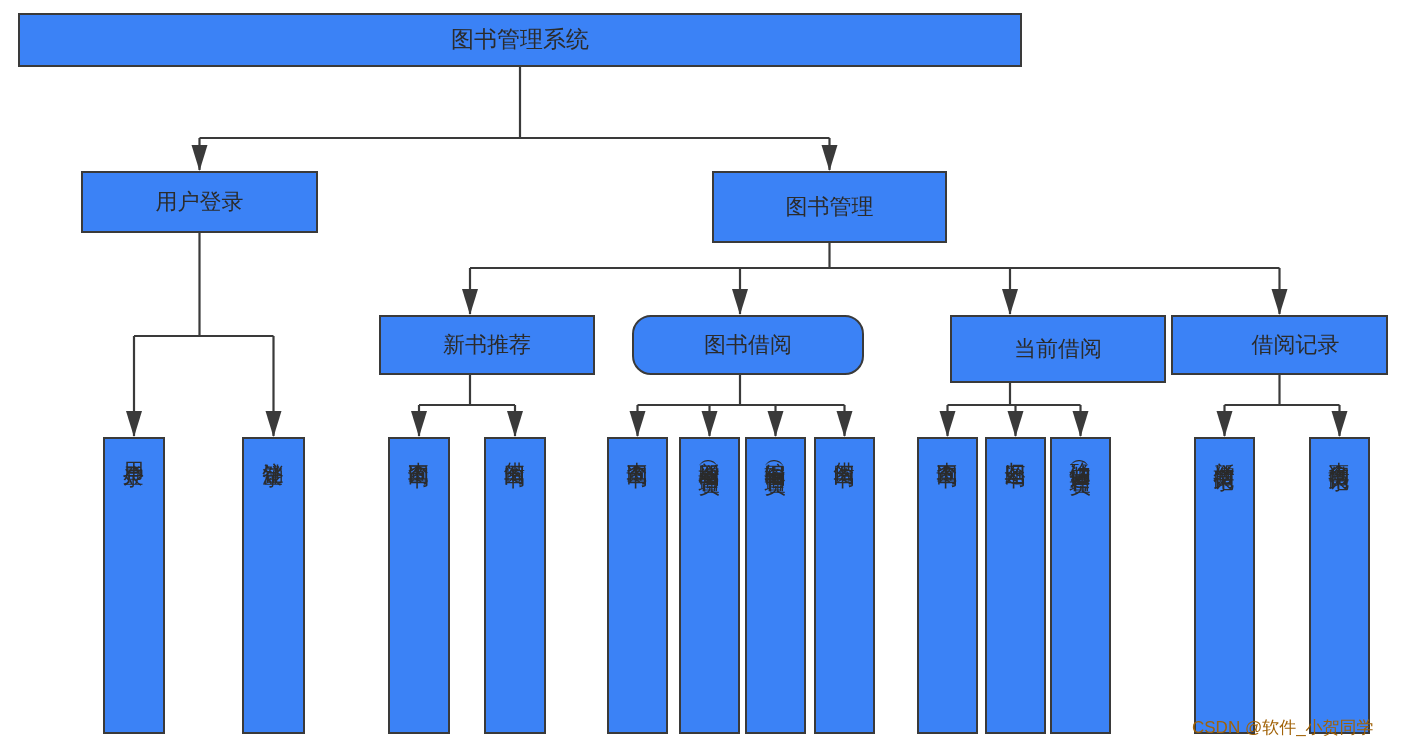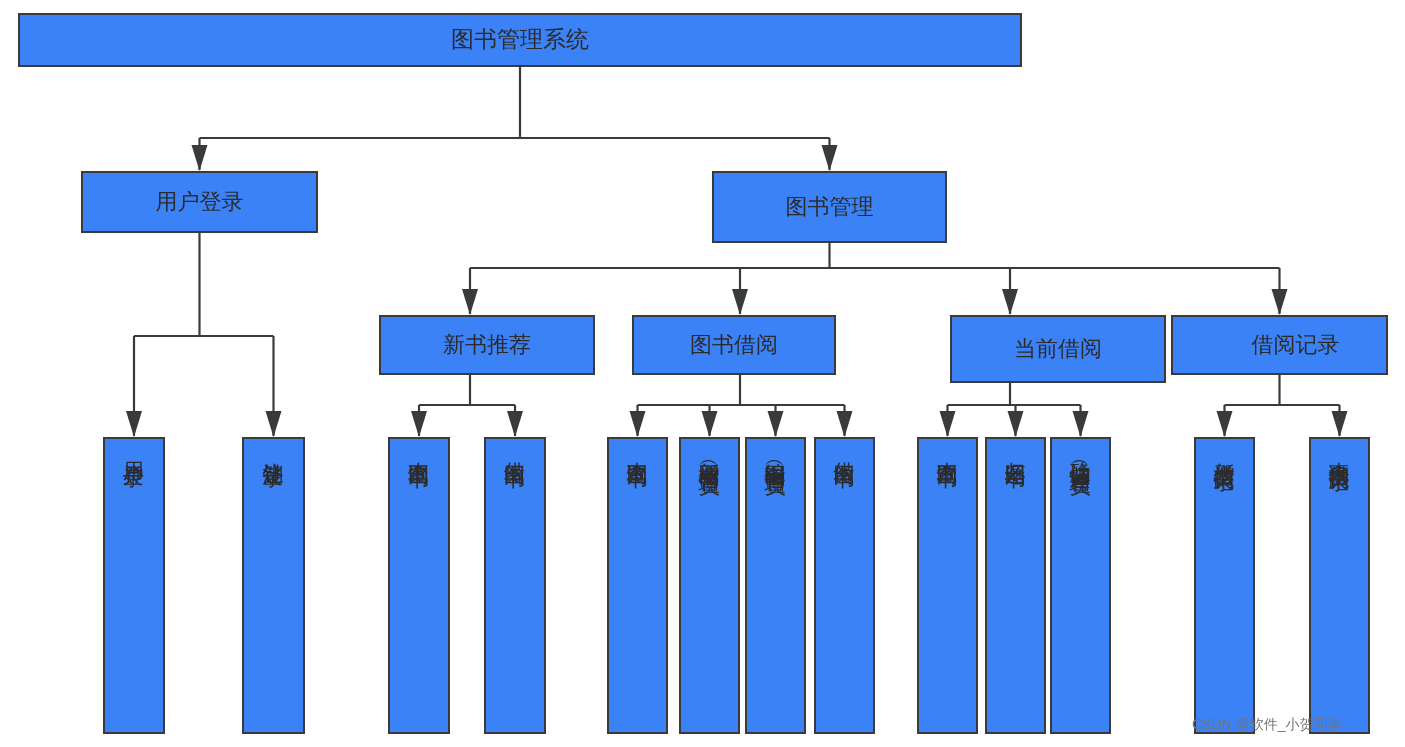--- a/index.html
+++ b/index.html
@@ -63,22 +63,22 @@
   .edge-line {
     stroke: #3a3a3a;
     stroke-width: 2.2;
     fill: none;
   }
   .edge-arrow {
     fill: #3a3a3a;
   }
   .watermark {
     position: absolute;
-    color: #737373;
-    font-size: 14px;
+    color: #a16207;
+    font-size: 17px;
     white-space: nowrap;
     user-select: none;
   }
 </style>
 </head>
 <body>
 
 <div id="diagram-root">
   <svg class="edges" viewBox="0 0 1405 747">
       <line x1="520" y1="67" x2="520" y2="138" class="edge-line"></line>
@@ -140,21 +140,21 @@
       </div>
       <div class="node-box horizontal" style="left: 81px; top: 171px; width: 237px; height: 62px;">
         <span class="node-label">用户登录</span>
       </div>
       <div class="node-box horizontal" style="left: 712px; top: 171px; width: 235px; height: 72px;">
         <span class="node-label">图书管理</span>
       </div>
       <div class="node-box horizontal" style="left: 362px; top: 315px; width: 216px; height: 60px; margin-left: 17px;">
         <span class="node-label">新书推荐</span>
       </div>
-      <div class="node-box horizontal" style="left: 632px; top: 315px; width: 204px; height: 60px;">
+      <div class="node-box horizontal" style="left: 632px; top: 315px; width: 232px; height: 60px; border-radius: 19px;">
         <span class="node-label">图书借阅</span>
       </div>
       <div class="node-box horizontal" style="left: 902px; top: 315px; width: 216px; height: 68px; margin-left: 48px;">
         <span class="node-label">当前借阅</span>
       </div>
       <div class="node-box horizontal" style="left: 1171px; top: 315px; width: 217px; height: 60px; padding-left: 32px;">
         <span class="node-label">借阅记录</span>
       </div>
       <div class="node-box vertical" style="left: 103px; top: 437px; width: 62px; height: 297px;">
         <span class="node-label">用户登录</span>

